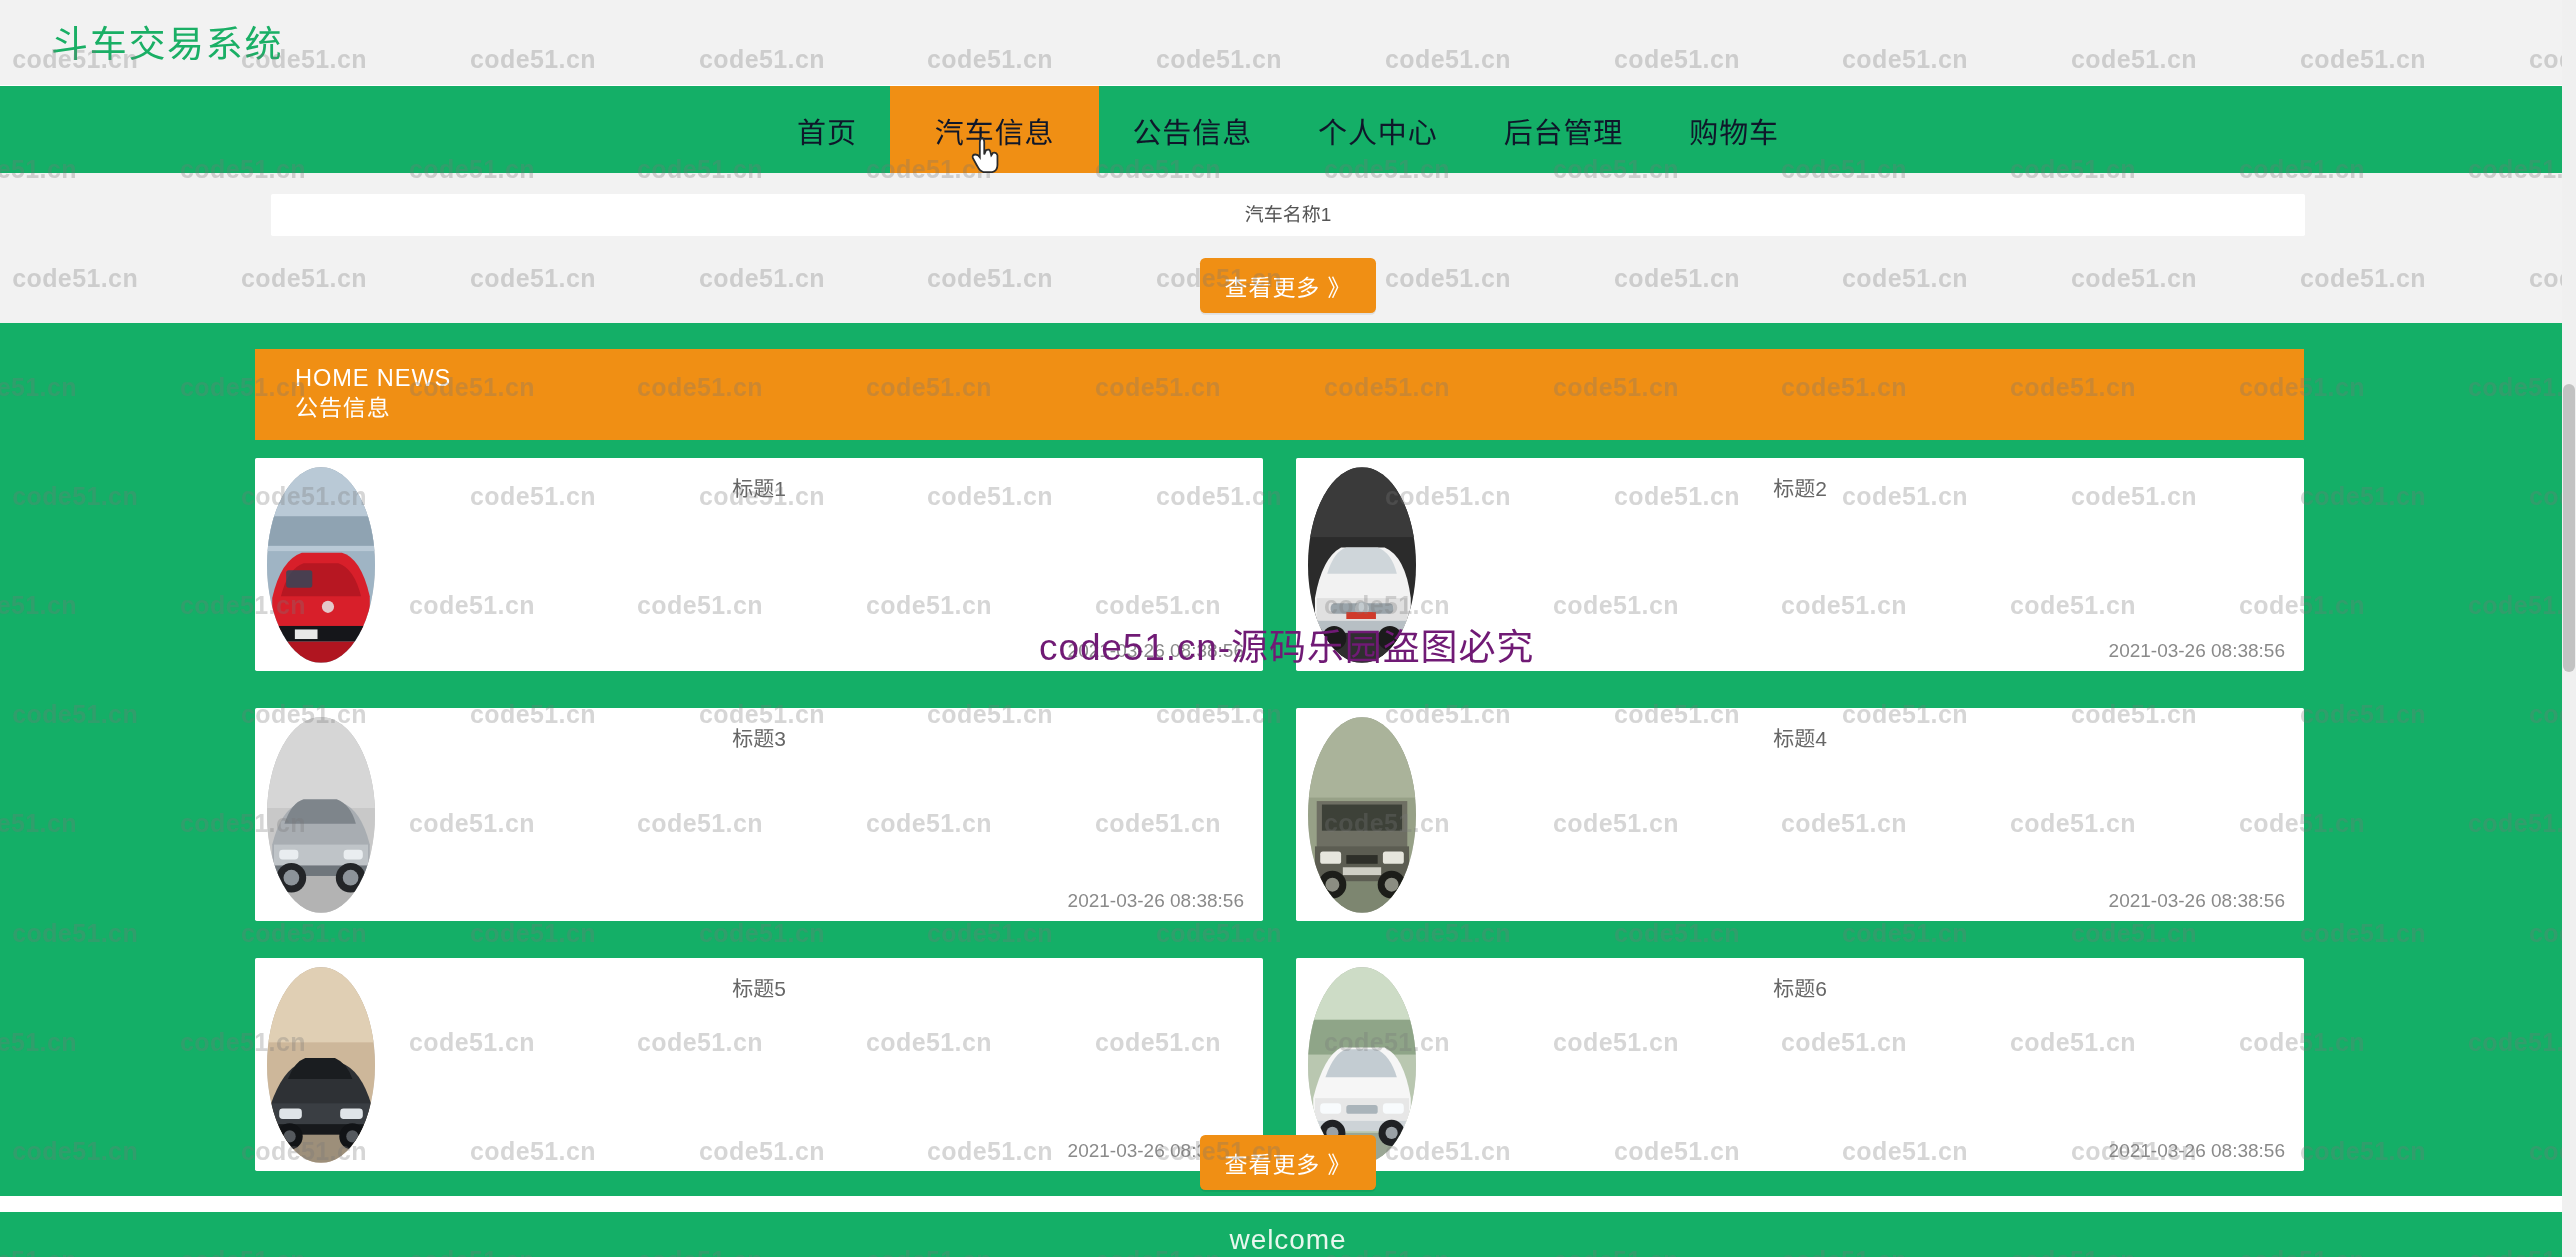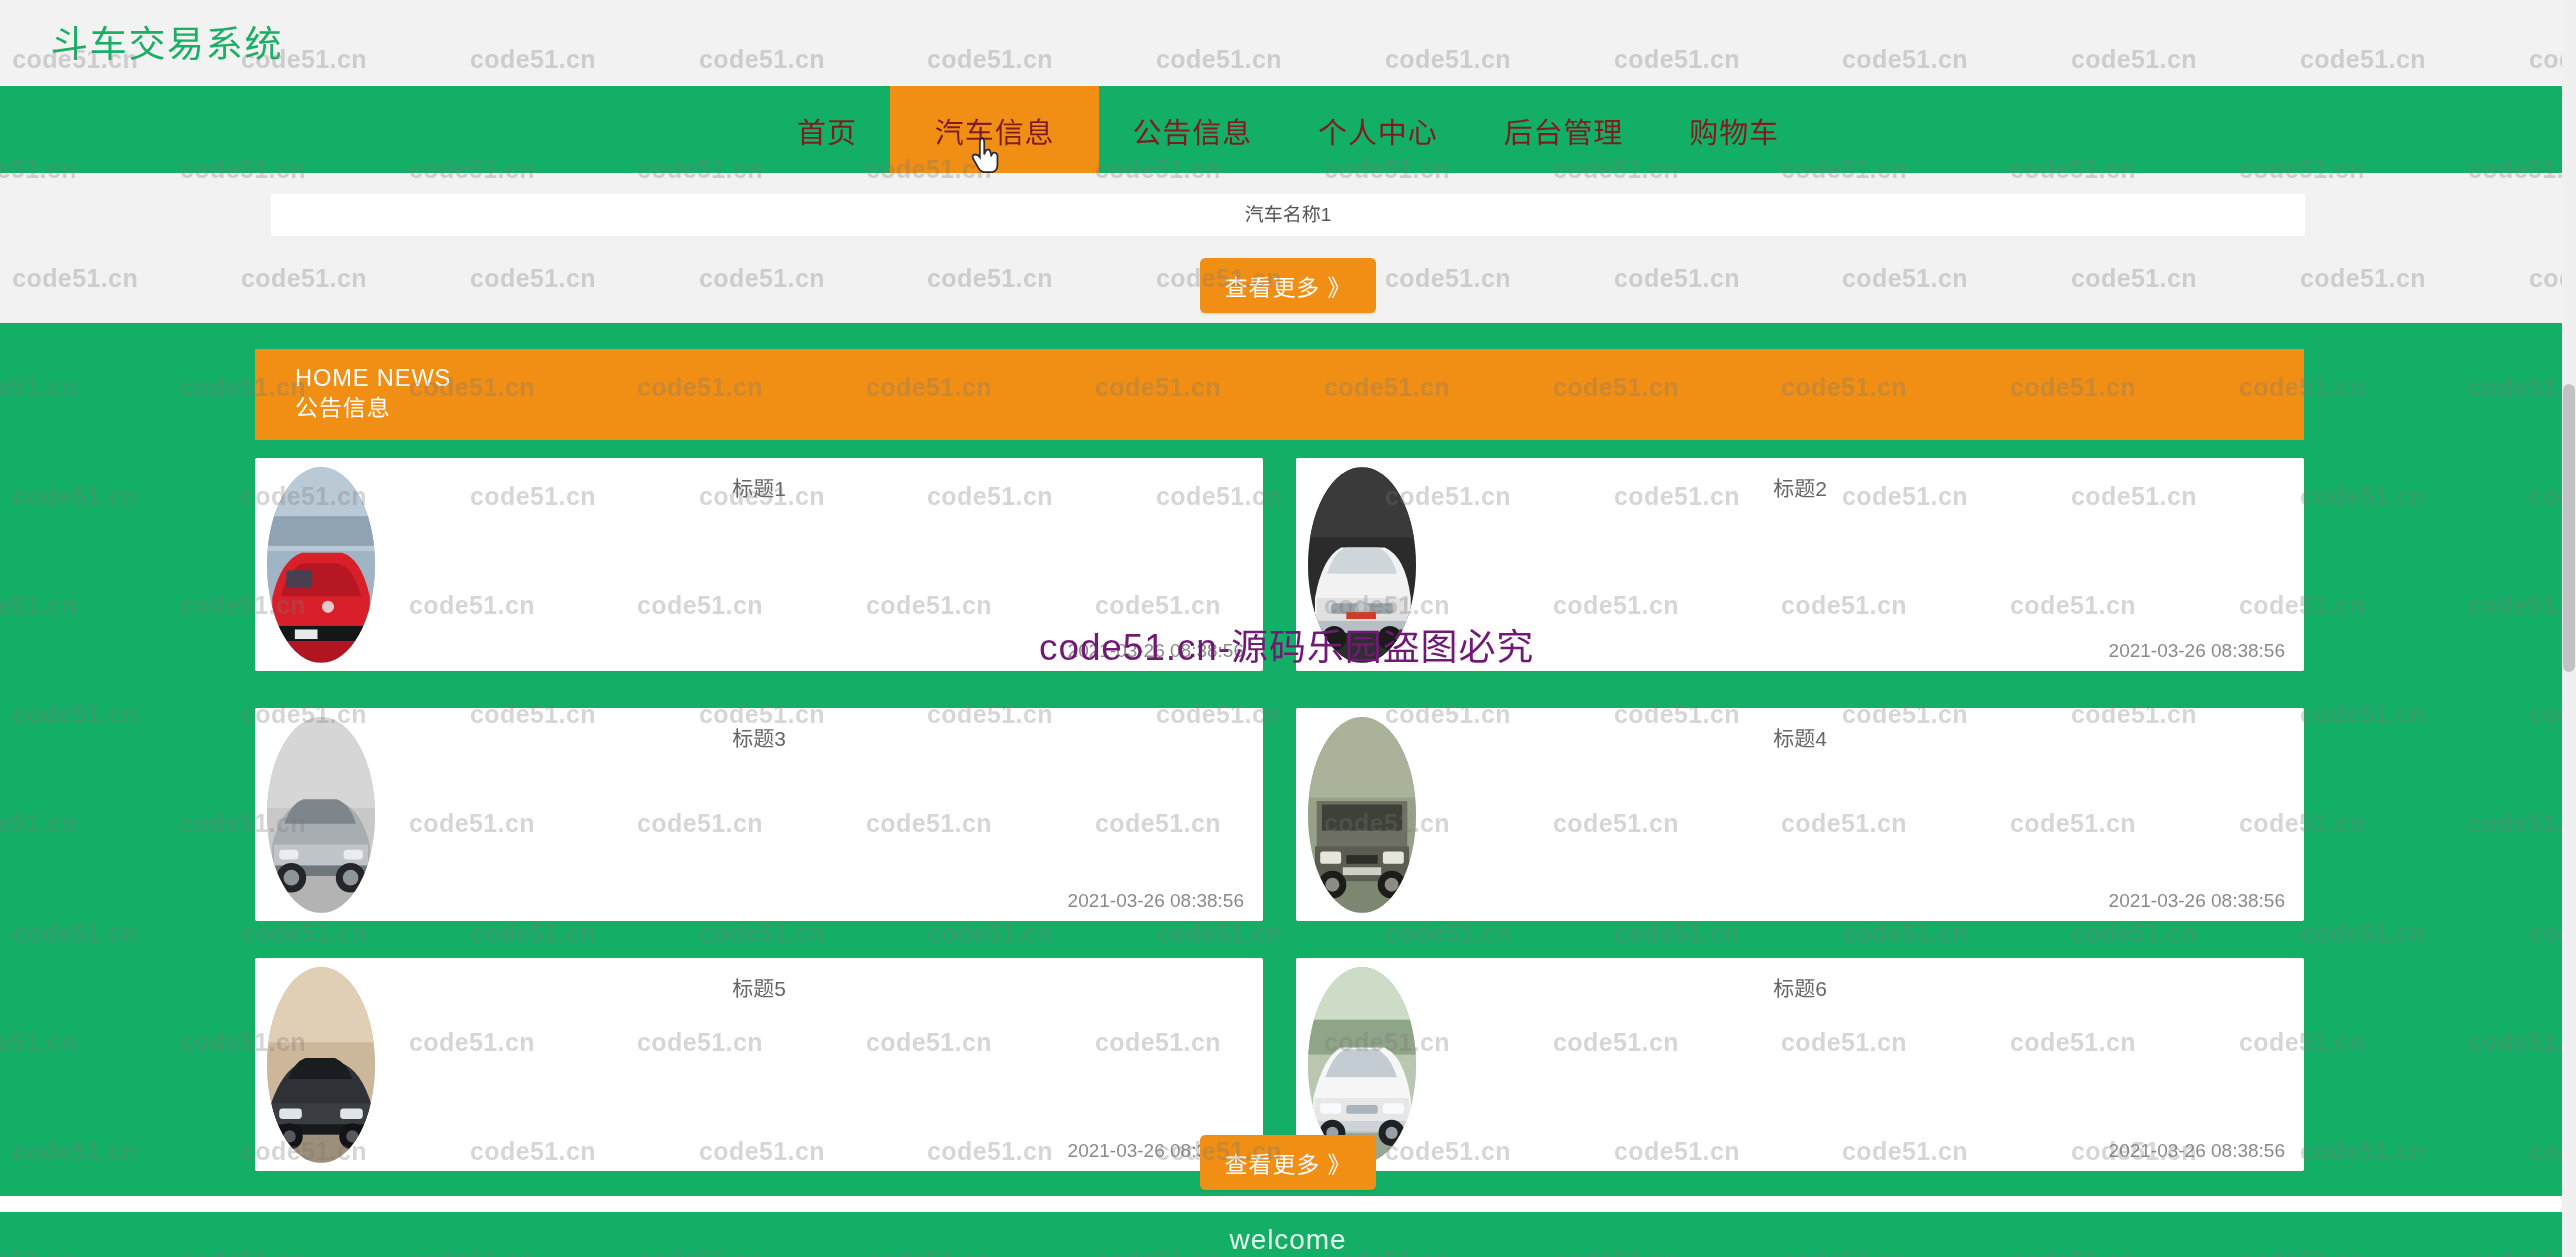--- a/index.html
+++ b/index.html
@@ -73,21 +73,21 @@
     display: flex;
     align-items: stretch;
     justify-content: center;
   }
   .nav-item {
     display: flex;
     align-items: center;
     justify-content: center;
     padding: 0 33px;
     height: 87px;
-    color: #7f1d1d;
+    color: #0f172a;
     font-size: 29px;
     letter-spacing: 0.9px;
     cursor: pointer;
     position: relative;
   }
   .nav-item.active {
     background: #f08f14;
     padding: 0 45px;
   }
 

